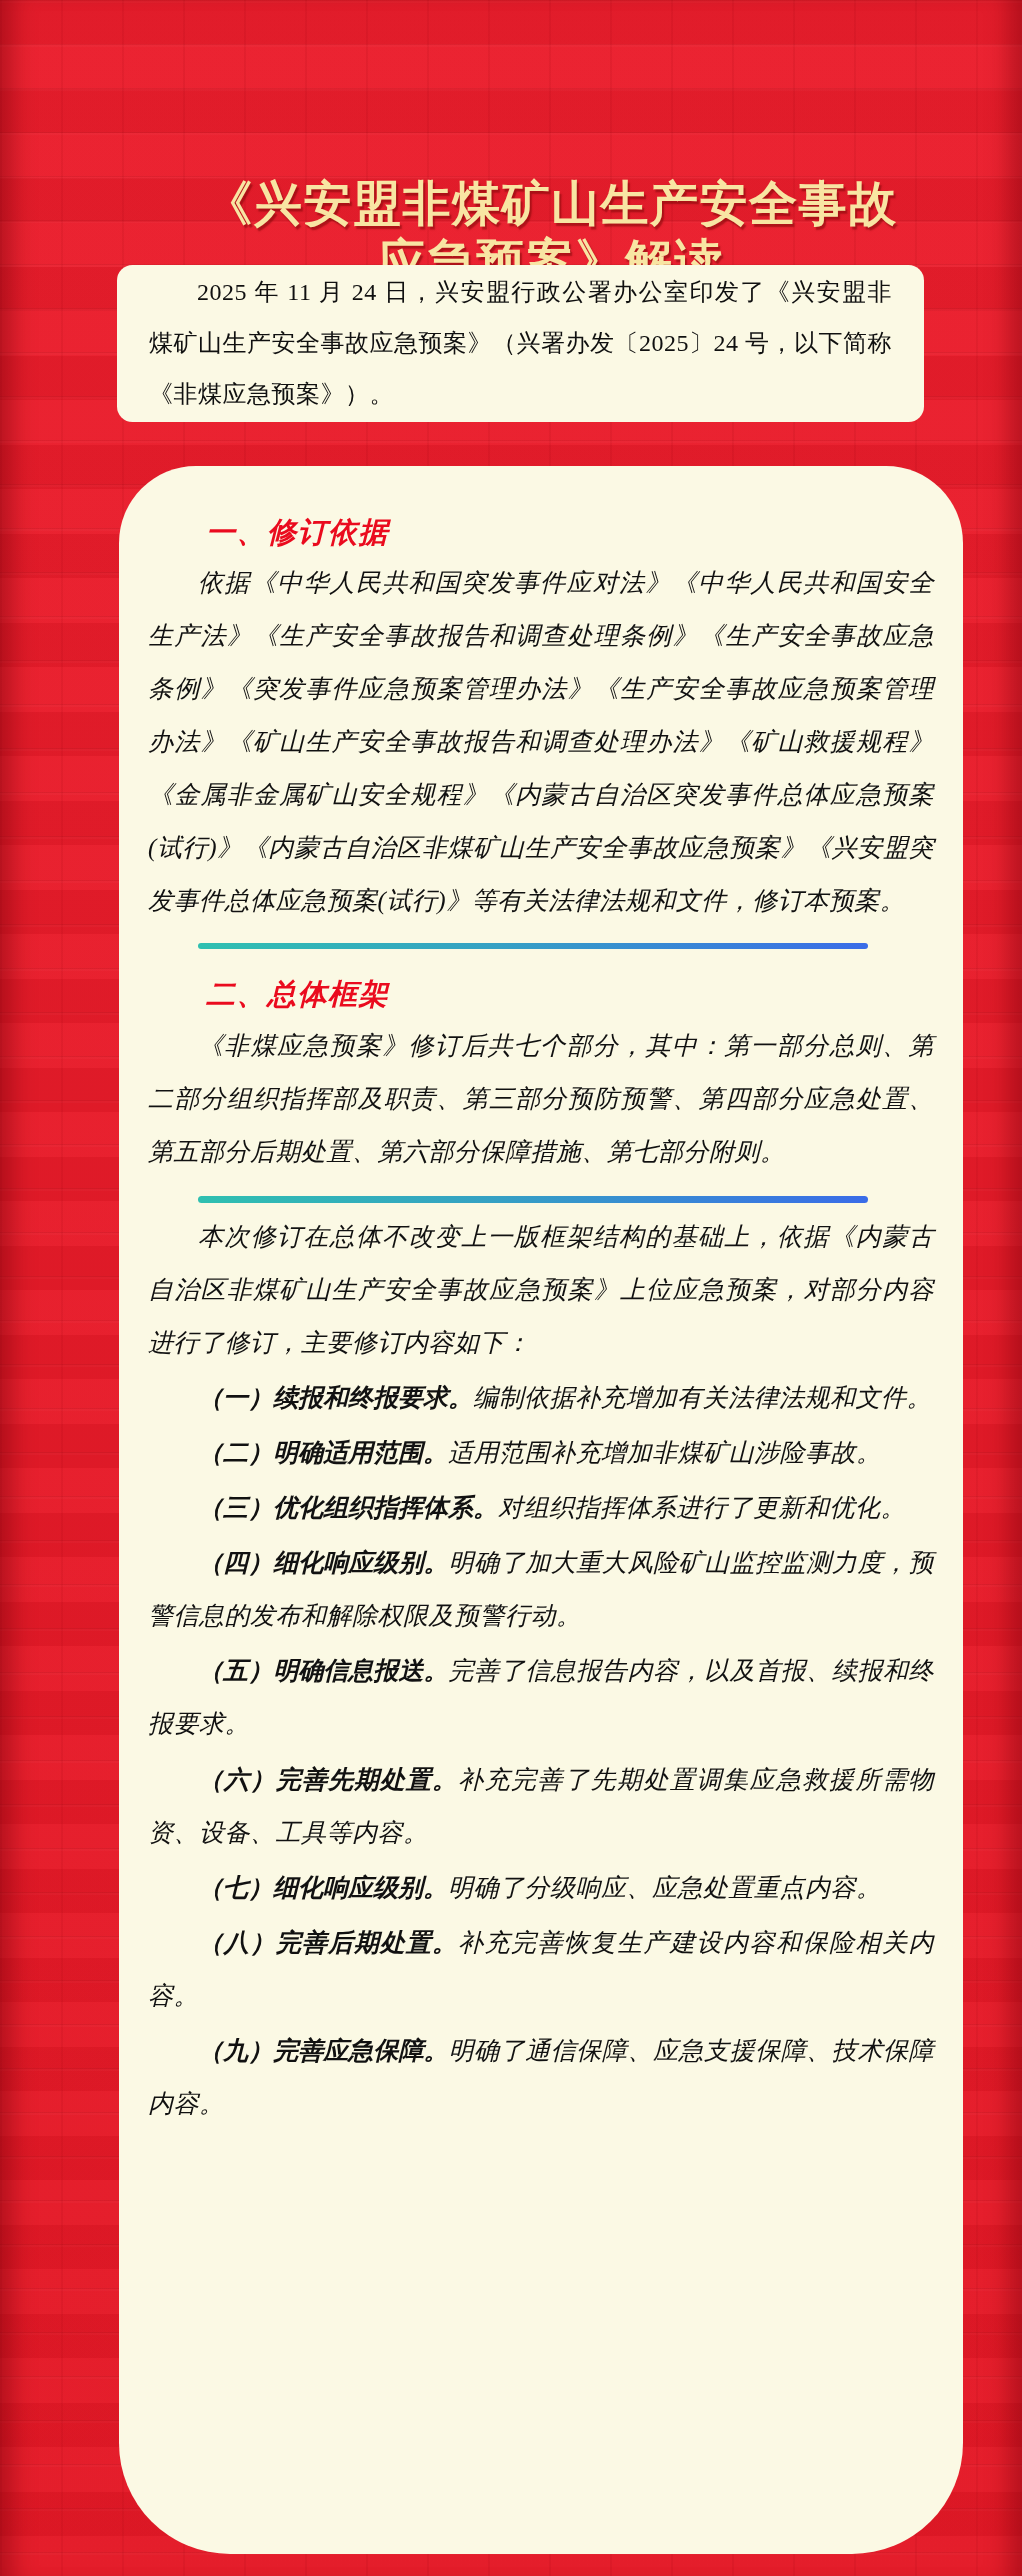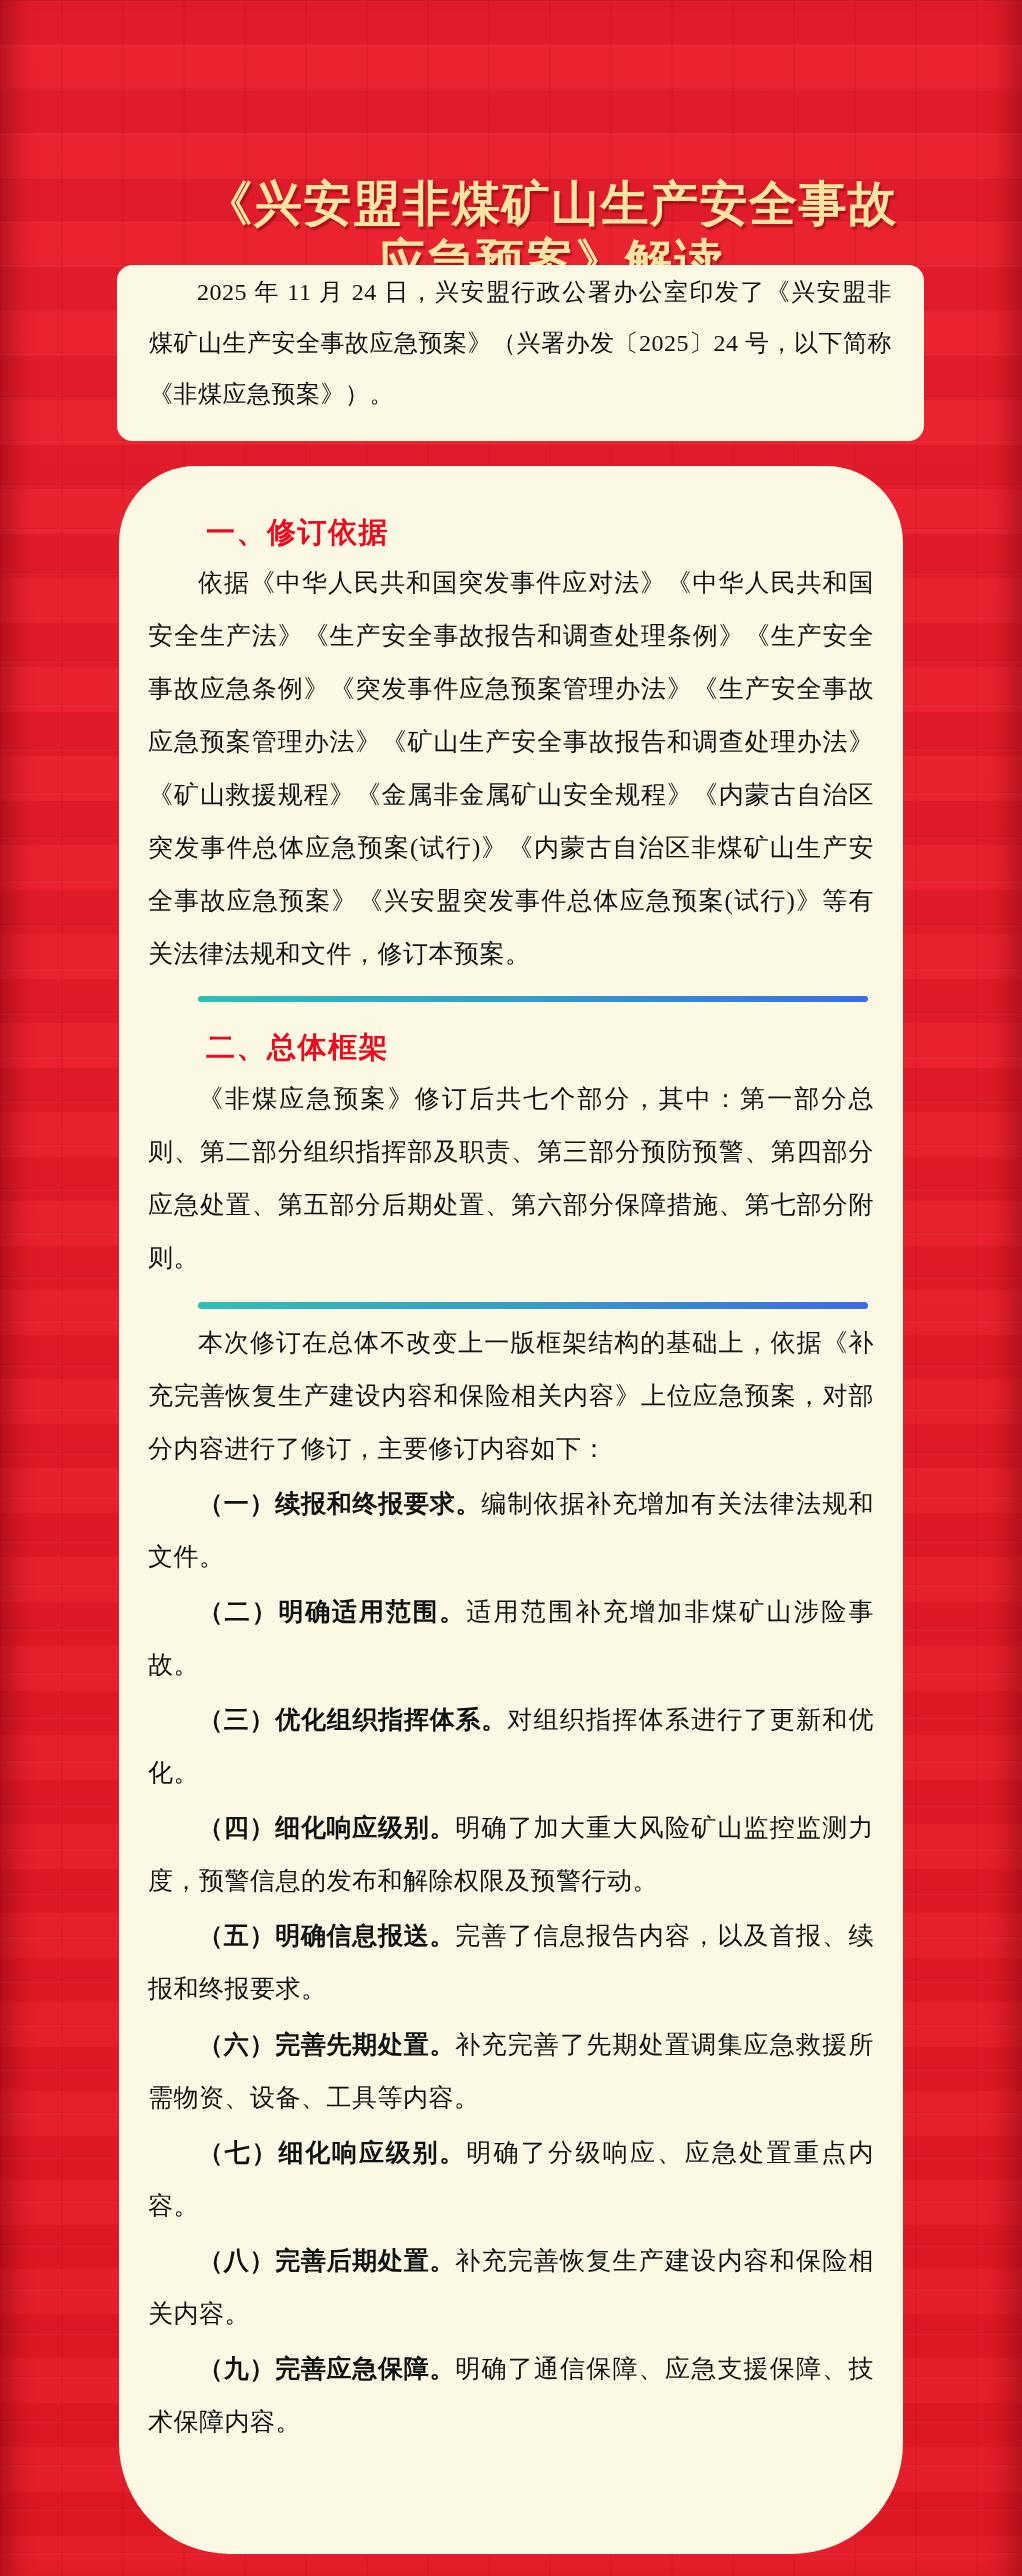--- a/index.html
+++ b/index.html
@@ -25,44 +25,45 @@
     font-weight:700;
     font-size:48px;
     line-height:58px;
     letter-spacing:1.5px;
     text-shadow:2.1px 3.1px 1.5px rgba(125,8,8,0.55);
     white-space:pre-line;
     padding-left:40px;
   }
   .intro-box{
     position:absolute;left:117px;top:265px;
-    width:807px;height:176px;
+    width:807px;height:157px;
     box-sizing:border-box;
     background:#fbf9e4;
     border-radius:15.5px;
     padding:2.1px 32px 0 32px;
     color:#101010;
     font-size:24px;
     line-height:51px;
     letter-spacing:0.5px;
     text-align:justify;
   }
   .intro-box p{margin:0;text-indent:2em;}
   .card{
     position:absolute;left:119px;top:466px;
-    width:784px;height:2088px;
+    width:844px;height:2088px;
     box-sizing:border-box;
     background:#fbf9e4;
     border-radius:77px 77px 111px 111px;
     padding:49px 29px 4px 29px;
     color:#111;
     font-size:25px;
     line-height:53px;
     letter-spacing:0.5px;
     text-align:justify;
+    font-style:italic;
   }
   .sec-heading{
     margin:0 0 0 2em;
     color:#ea0b1e;
     font-family:"Liberation Sans","DejaVu Sans",sans-serif;
     font-weight:700;
     font-size:29px;
     line-height:34px;
     letter-spacing:1.5px;
     text-align:left;
@@ -96,21 +97,21 @@
     <h2 class="sec-heading">一、修订依据</h2>
     <p class="sec-body">依据《中华人民共和国突发事件应对法》《中华人民共和国安全生产法》《生产安全事故报告和调查处理条例》《生产安全事故应急条例》《突发事件应急预案管理办法》《生产安全事故应急预案管理办法》《矿山生产安全事故报告和调查处理办法》《矿山救援规程》《金属非金属矿山安全规程》《内蒙古自治区突发事件总体应急预案(试行)》《内蒙古自治区非煤矿山生产安全事故应急预案》《兴安盟突发事件总体应急预案(试行)》等有关法律法规和文件，修订本预案。</p>
 
     <div class="divider"></div>
 
     <h2 class="sec-heading h-gap">二、总体框架</h2>
     <p class="sec-body">《非煤应急预案》修订后共七个部分，其中：第一部分总则、第二部分组织指挥部及职责、第三部分预防预警、第四部分应急处置、第五部分后期处置、第六部分保障措施、第七部分附则。</p>
 
     <div class="divider d2"></div>
 
-    <p class="sec-body">本次修订在总体不改变上一版框架结构的基础上，依据《补充完善恢复生产建设内容和保险相关内容》上位应急预案，对部分内容进行了修订，主要修订内容如下：</p>
+    <p class="sec-body">本次修订在总体不改变上一版框架结构的基础上，依据《内蒙古自治区非煤矿山生产安全事故应急预案》上位应急预案，对部分内容进行了修订，主要修订内容如下：</p>
 
     <p class="item"><b class="lead">（一）续报和终报要求。</b><span>编制依据补充增加有关法律法规和文件。</span></p>
     <p class="item"><b class="lead">（二）明确适用范围。</b><span>适用范围补充增加非煤矿山涉险事故。</span></p>
     <p class="item"><b class="lead">（三）优化组织指挥体系。</b><span>对组织指挥体系进行了更新和优化。</span></p>
     <p class="item"><b class="lead">（四）细化响应级别。</b><span>明确了加大重大风险矿山监控监测力度，预警信息的发布和解除权限及预警行动。</span></p>
     <p class="item"><b class="lead">（五）明确信息报送。</b><span>完善了信息报告内容，以及首报、续报和终报要求。</span></p>
     <p class="item"><b class="lead">（六）完善先期处置。</b><span>补充完善了先期处置调集应急救援所需物资、设备、工具等内容。</span></p>
     <p class="item"><b class="lead">（七）细化响应级别。</b><span>明确了分级响应、应急处置重点内容。</span></p>
     <p class="item"><b class="lead">（八）完善后期处置。</b><span>补充完善恢复生产建设内容和保险相关内容。</span></p>
     <p class="item"><b class="lead">（九）完善应急保障。</b><span>明确了通信保障、应急支援保障、技术保障内容。</span></p>

